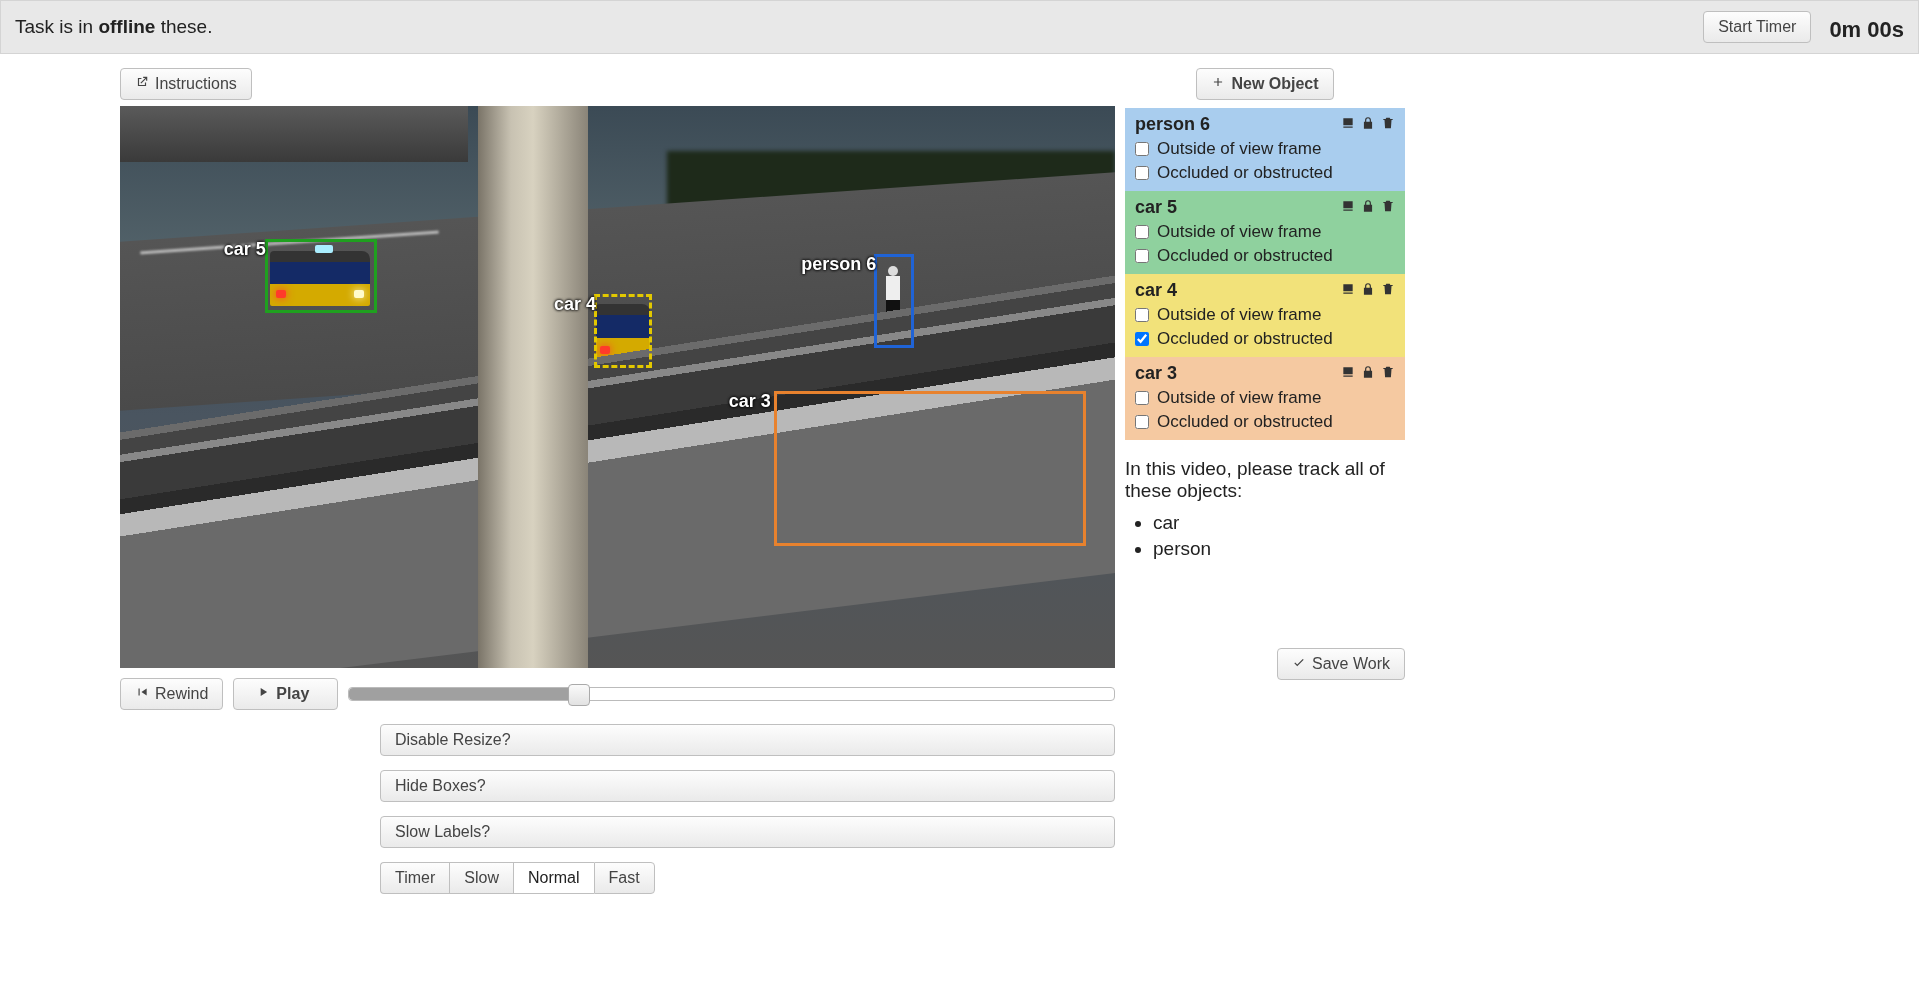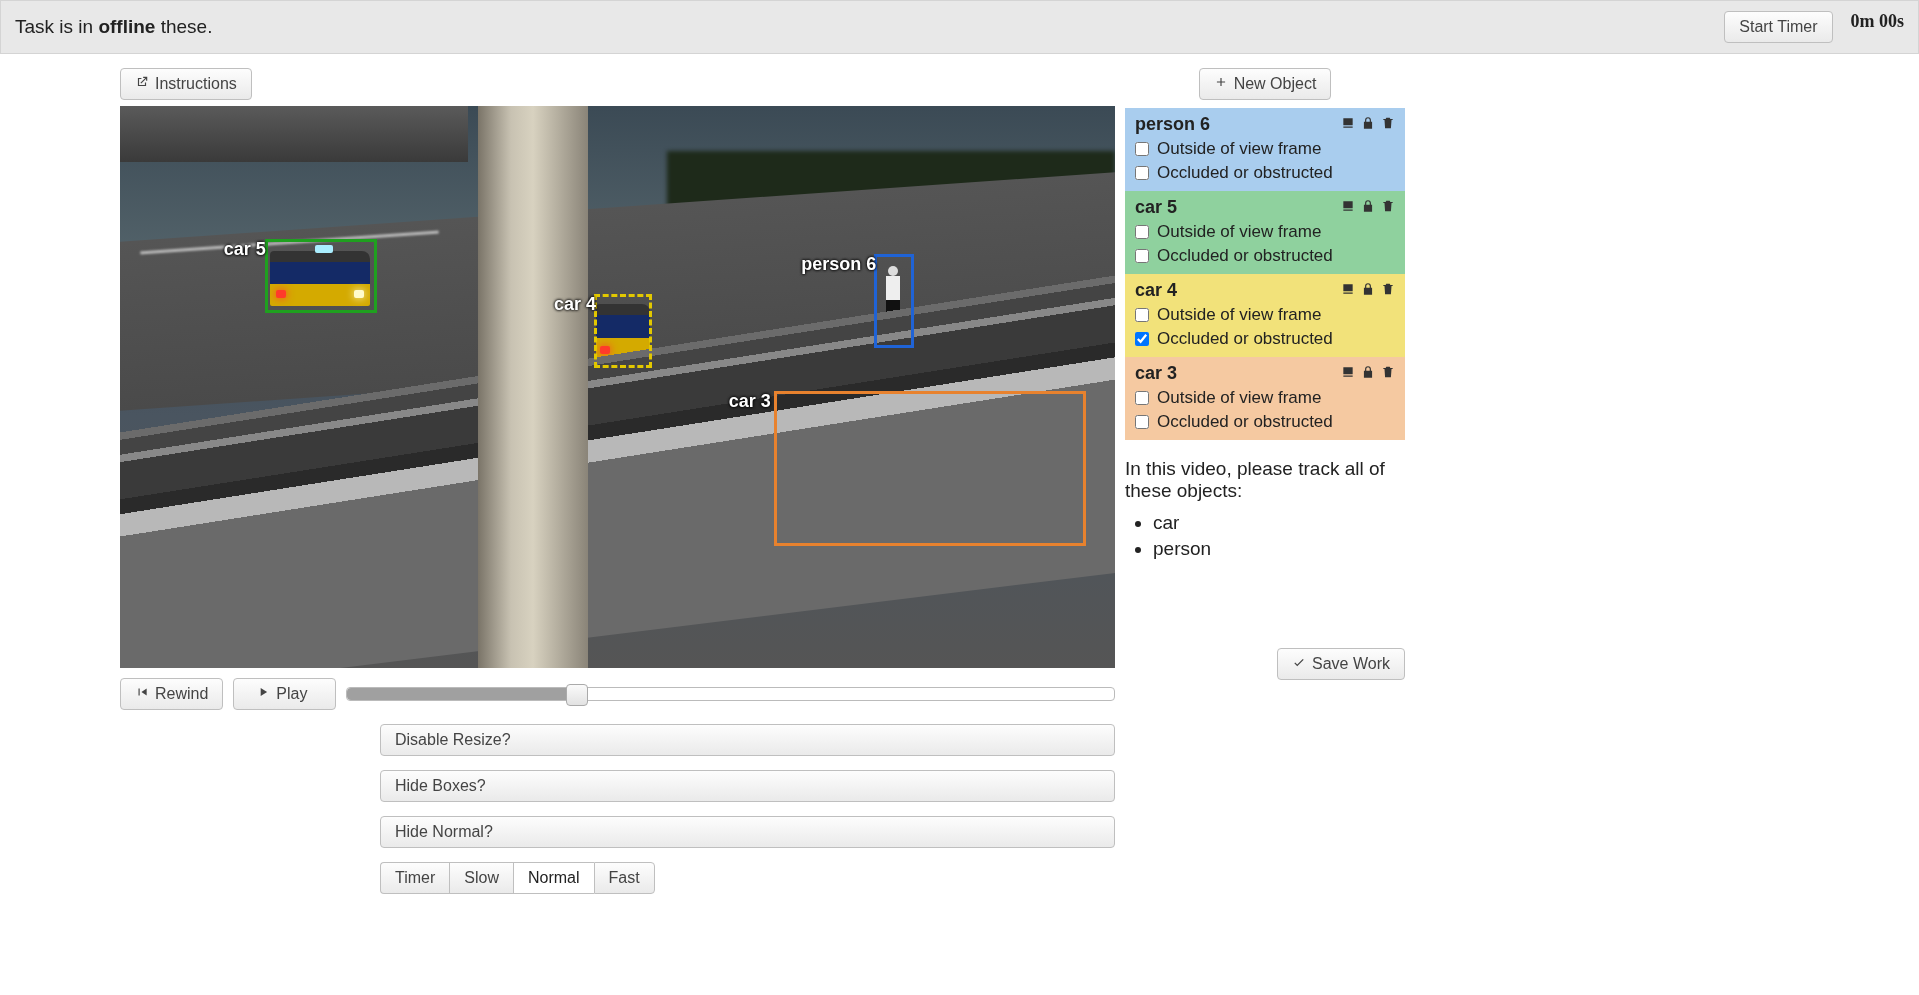--- a/index.html
+++ b/index.html
@@ -8,22 +8,22 @@
 .top-bar {
   background: #e8e8e8;
   border: 1px solid #d4d4d4;
   padding: 10px 14px;
   display: flex;
   align-items: center;
   justify-content: space-between;
 }
 .top-bar .mode-text { font-size: 19px; }
 .top-bar .mode-text .bold { font-weight: bold; }
-.top-bar .right-group { display: flex; align-items: flex-start; gap: 18px; padding-left: 20px; }
-.top-bar .timer { font-size: 18px; font-weight: bold; font-family: Liberation Serif, serif; }
+.top-bar .right-group { display: flex; align-items: flex-end; gap: 18px; padding-left: 20px; }
+.top-bar .timer { font-size: 22px; font-weight: bold; }
 
 .btn {
   display: inline-flex;
   align-items: center;
   gap: 6px;
   background: linear-gradient(#fdfdfd, #eaeaea);
   border: 1px solid #bfbfbf;
   border-radius: 4px;
   padding: 6px 14px;
   font-size: 16px;
@@ -99,21 +99,21 @@
 .obj-types { margin-left: 28px; font-size: 19px; }
 .obj-types li { margin-bottom: 4px; }
 
 .controls-row1 { display: flex; align-items: center; gap: 10px; margin-top: 10px; padding-left: 0; }
 .slider-wrap { flex: 1; display: flex; align-items: center; }
 .slider-track { position: relative; flex: 1; height: 14px; background: #fff; border: 1px solid #bbb; border-radius: 4px; }
 .slider-fill { position: absolute; left: 0; top: 0; bottom: 0; background: #a0a0a0; border-radius: 4px 0 0 4px; }
 .slider-thumb { position: absolute; top: -4px; width: 22px; height: 22px; background: linear-gradient(#fafafa,#e2e2e2); border: 1px solid #aaa; border-radius: 4px; }
 
 .controls-row2 { display: flex; justify-content: center; gap: 14px; margin-top: 14px; padding-left: 260px; flex-direction: column; }
-.bold-btn { font-weight: normal; }
+.bold-btn { font-weight: bold; }
 
 .save-wrap { text-align: right; margin-top: -36px; padding-right: 0; }
 
 svg.icon { width: 14px; height: 14px; fill: currentColor; }
 </style>
 </head>
 <body>
 
 <div class="top-bar">
   <div class="mode-text">
@@ -210,21 +210,21 @@
     </div>
 
     <div class="controls-row2">
       <button class="btn">
         <span>Disable Resize?</span>
       </button>
       <button class="btn">
         <span>Hide Boxes?</span>
       </button>
       <button class="btn">
-        <span>Hide Normal?</span>
+        <span>Slow Labels?</span>
       </button>
       <div class="btn-group" id="speed-group">
           <button class="btn">Timer</button>
           <button class="btn">Slow</button>
           <button class="btn active">Normal</button>
           <button class="btn">Fast</button>
         </div>
     </div>
 
   </div>

